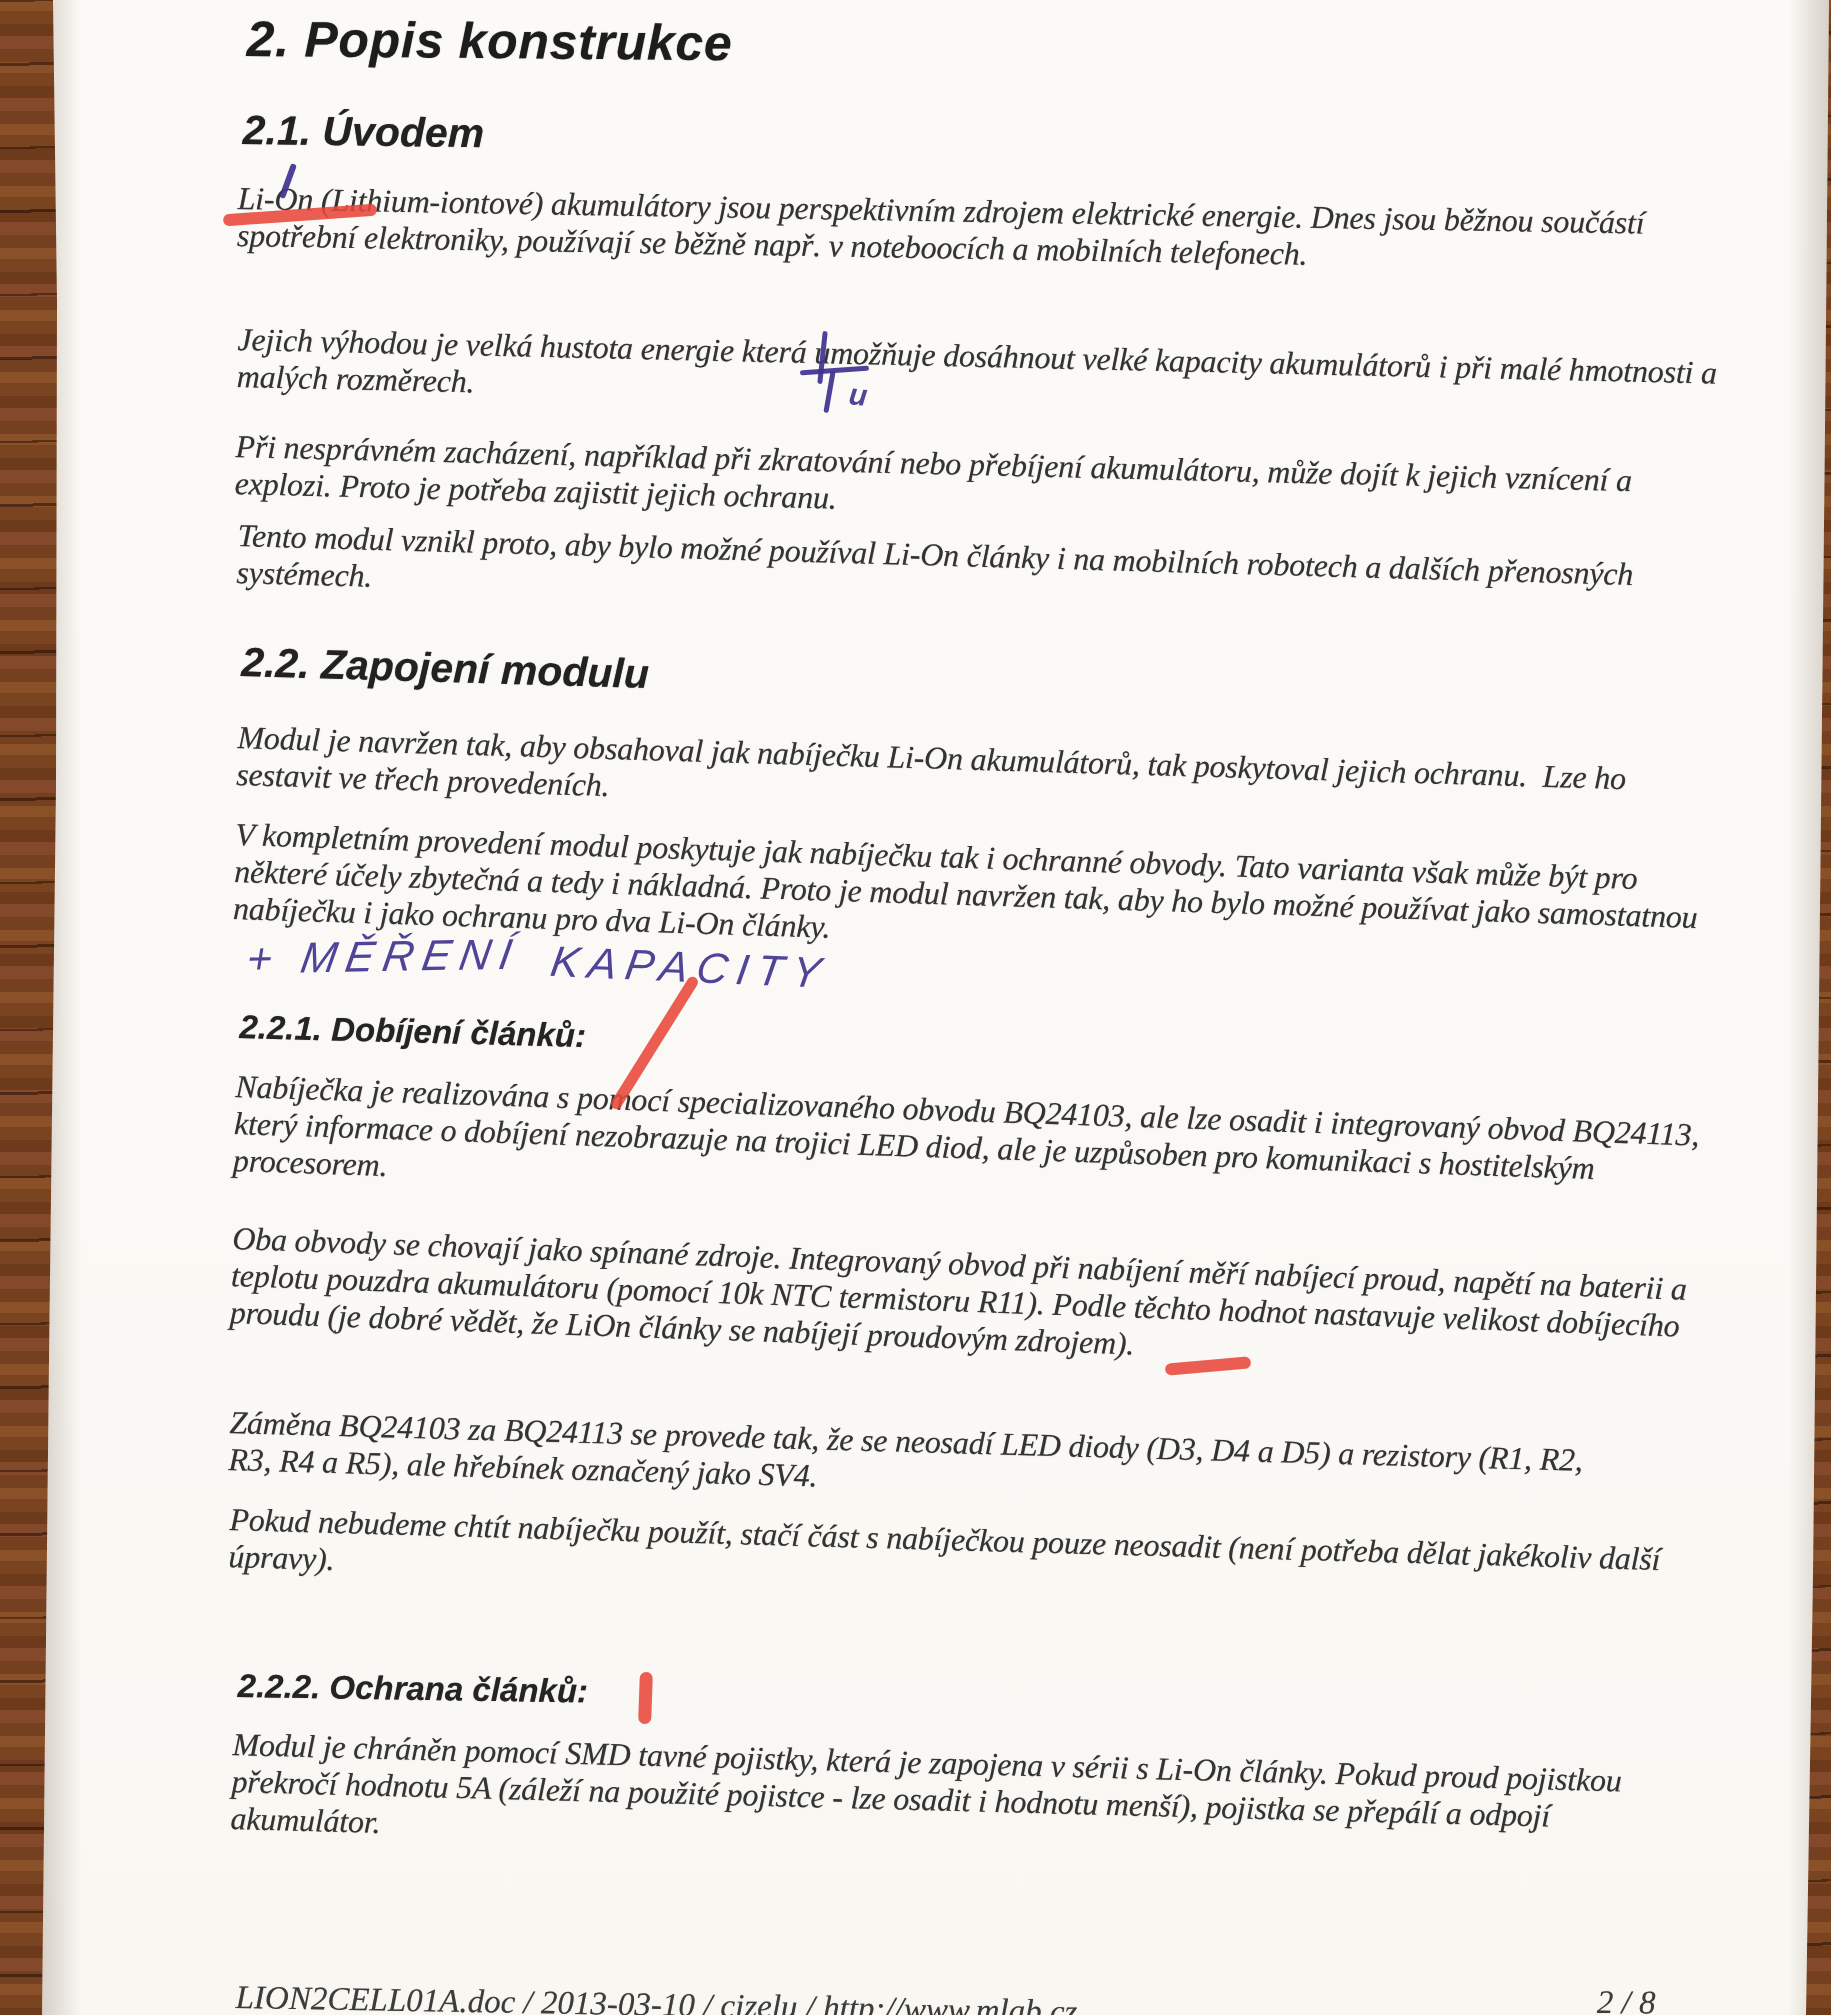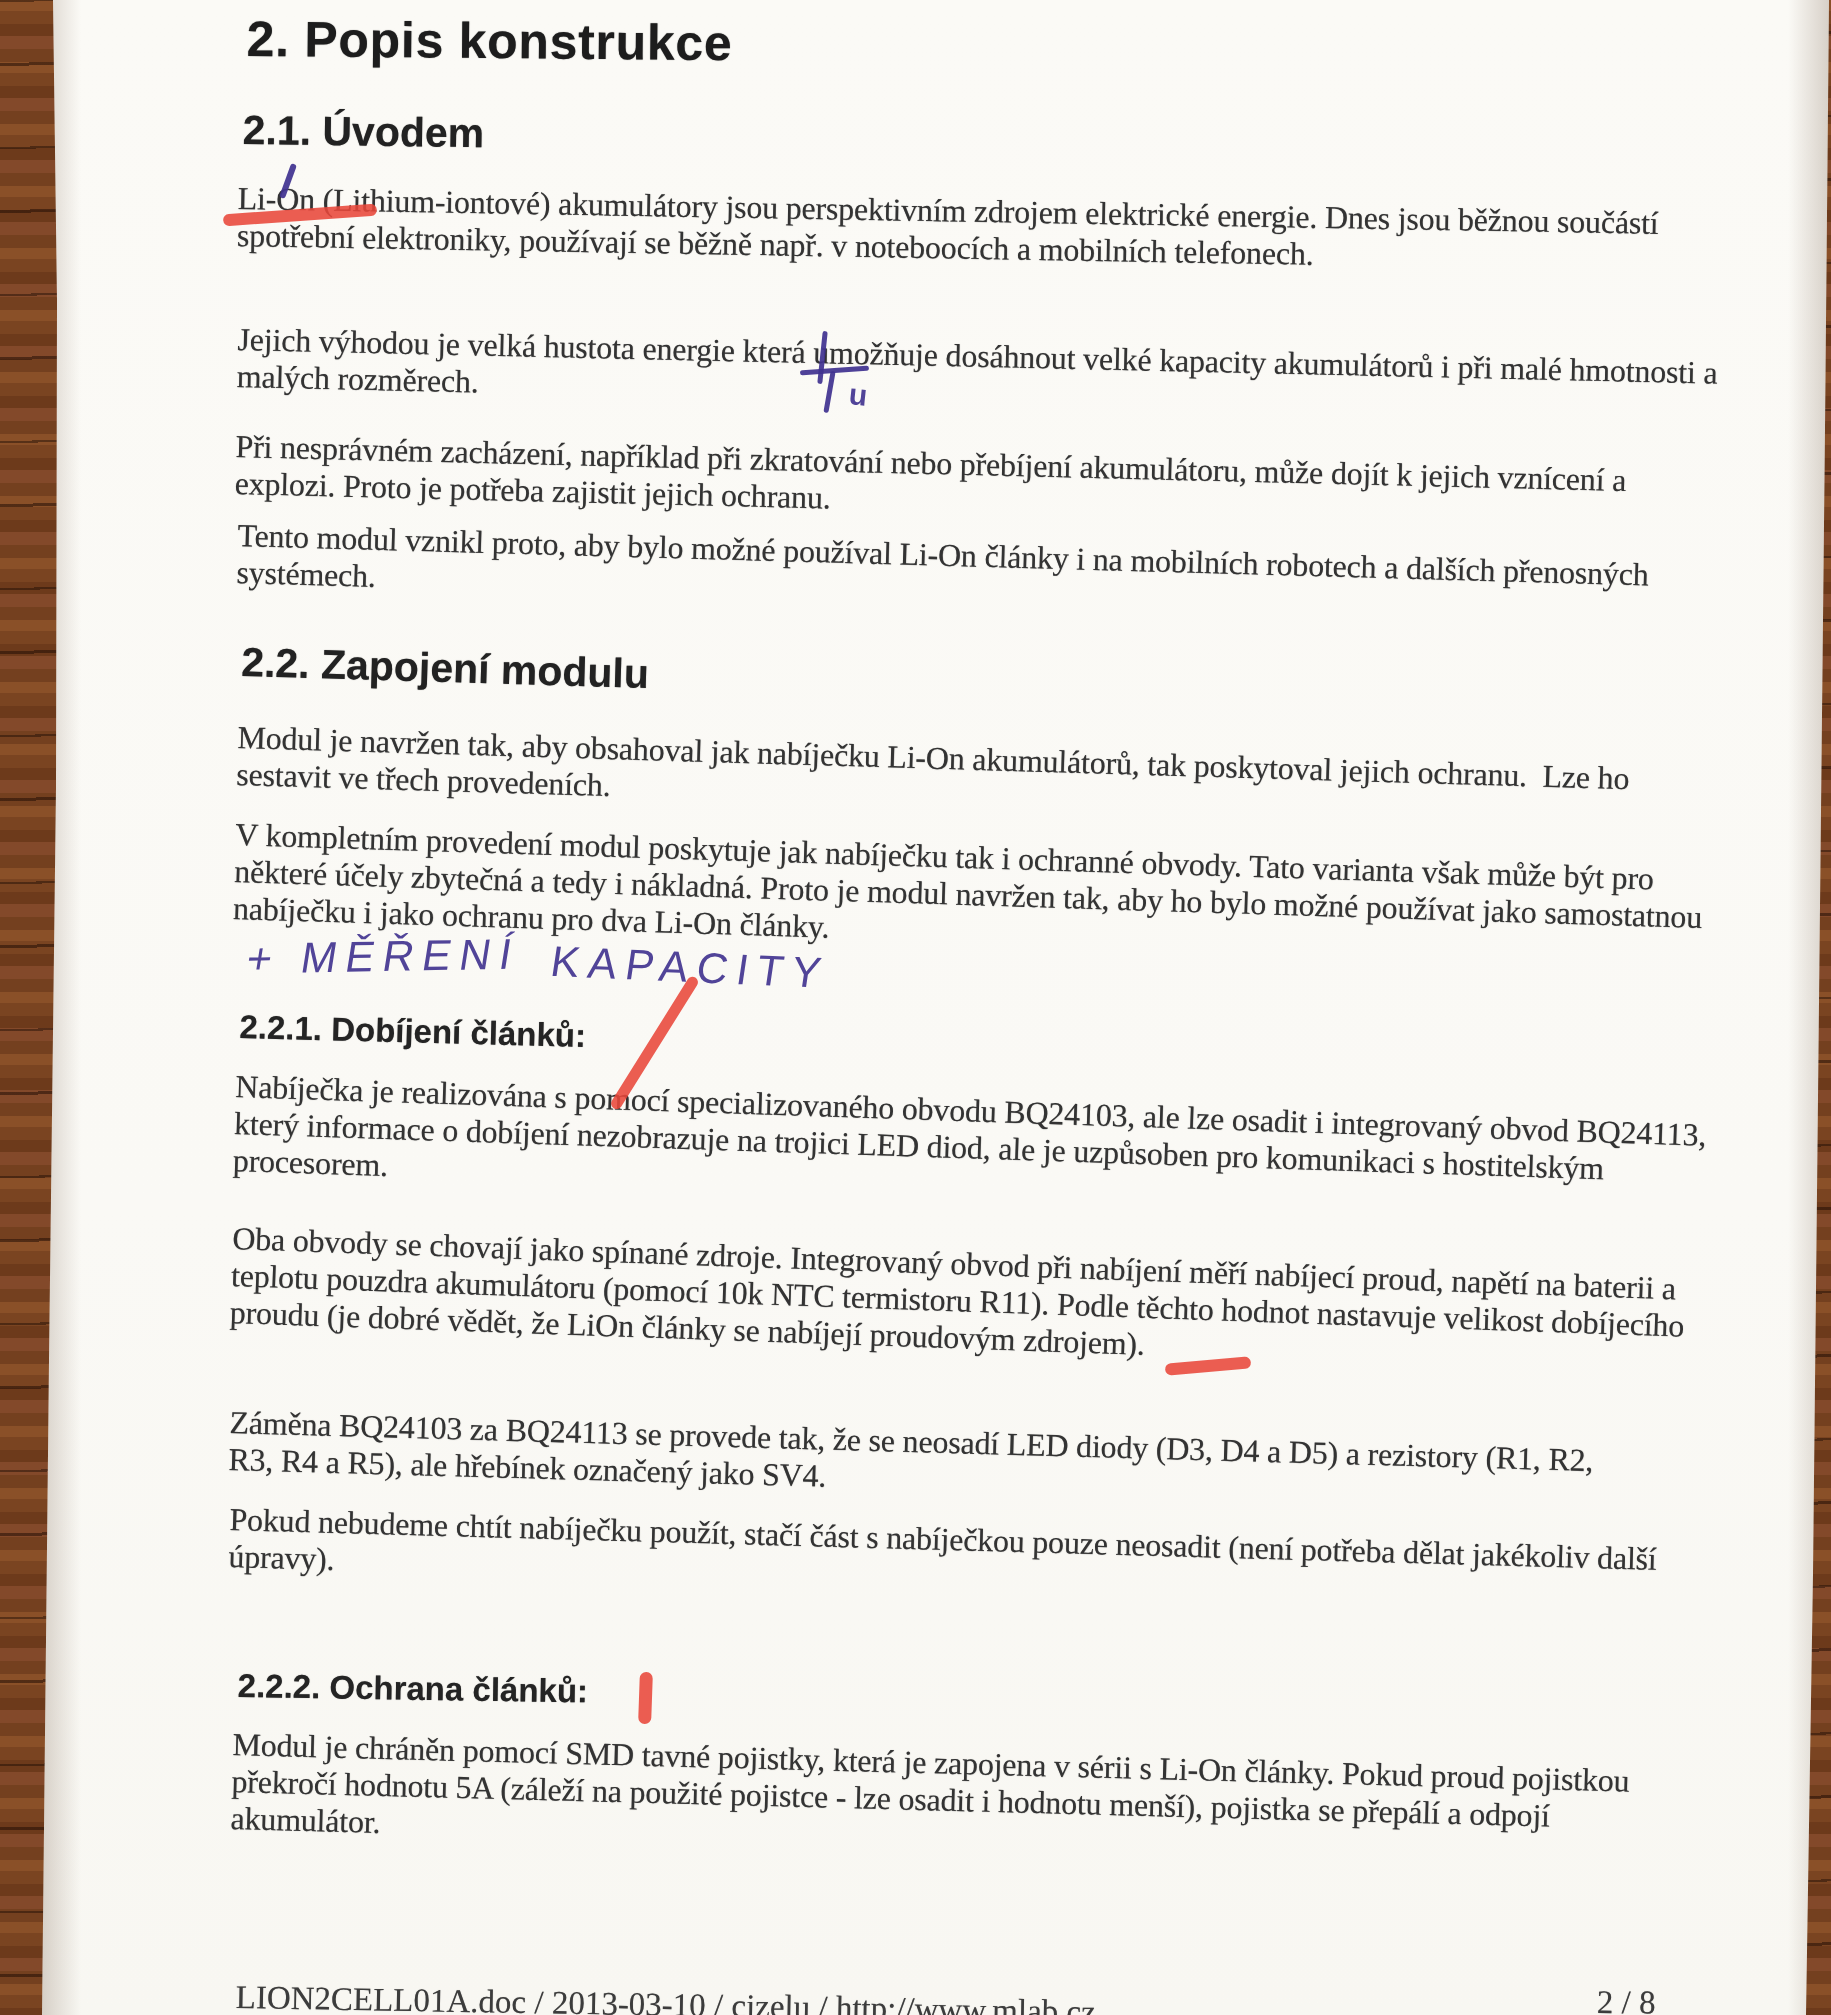--- a/index.html
+++ b/index.html
@@ -11,20 +11,21 @@
   .wood{
     position:absolute;inset:0;
     background:
       repeating-linear-gradient(179deg,
         rgba(25,10,3,.45) 0 2.1px, rgba(0,0,0,0) 2.1px 63px,
         rgba(35,14,5,.55) 63px 66px, rgba(0,0,0,0) 66px 147px),
       repeating-linear-gradient(180deg,
         #8a5028 0 11.4px, #7a4421 11.4px 23.6px, #6d3a1b 23.6px 36px,
         #83492a 36px 49px, #74401f 49px 62px),
       #7a4523;
+    font-style: italic;
   }
   
   .paper{
     position:absolute;inset:0;
     background:linear-gradient(180deg,#fbfaf6 0%,#faf9f5 60%,#f8f7f2 100%);
     clip-path:polygon(53px 0, 1829px 0, 1825px 429px, 1819px 1002px,
       1813px 1574px, 1806px 2015px, 42px 2015px, 49px 1360px,
       56px 787px, 57px 301px);
   }
   .edge-shade-left{position:absolute;left:42px;top:0;width:39px;height:100%;

